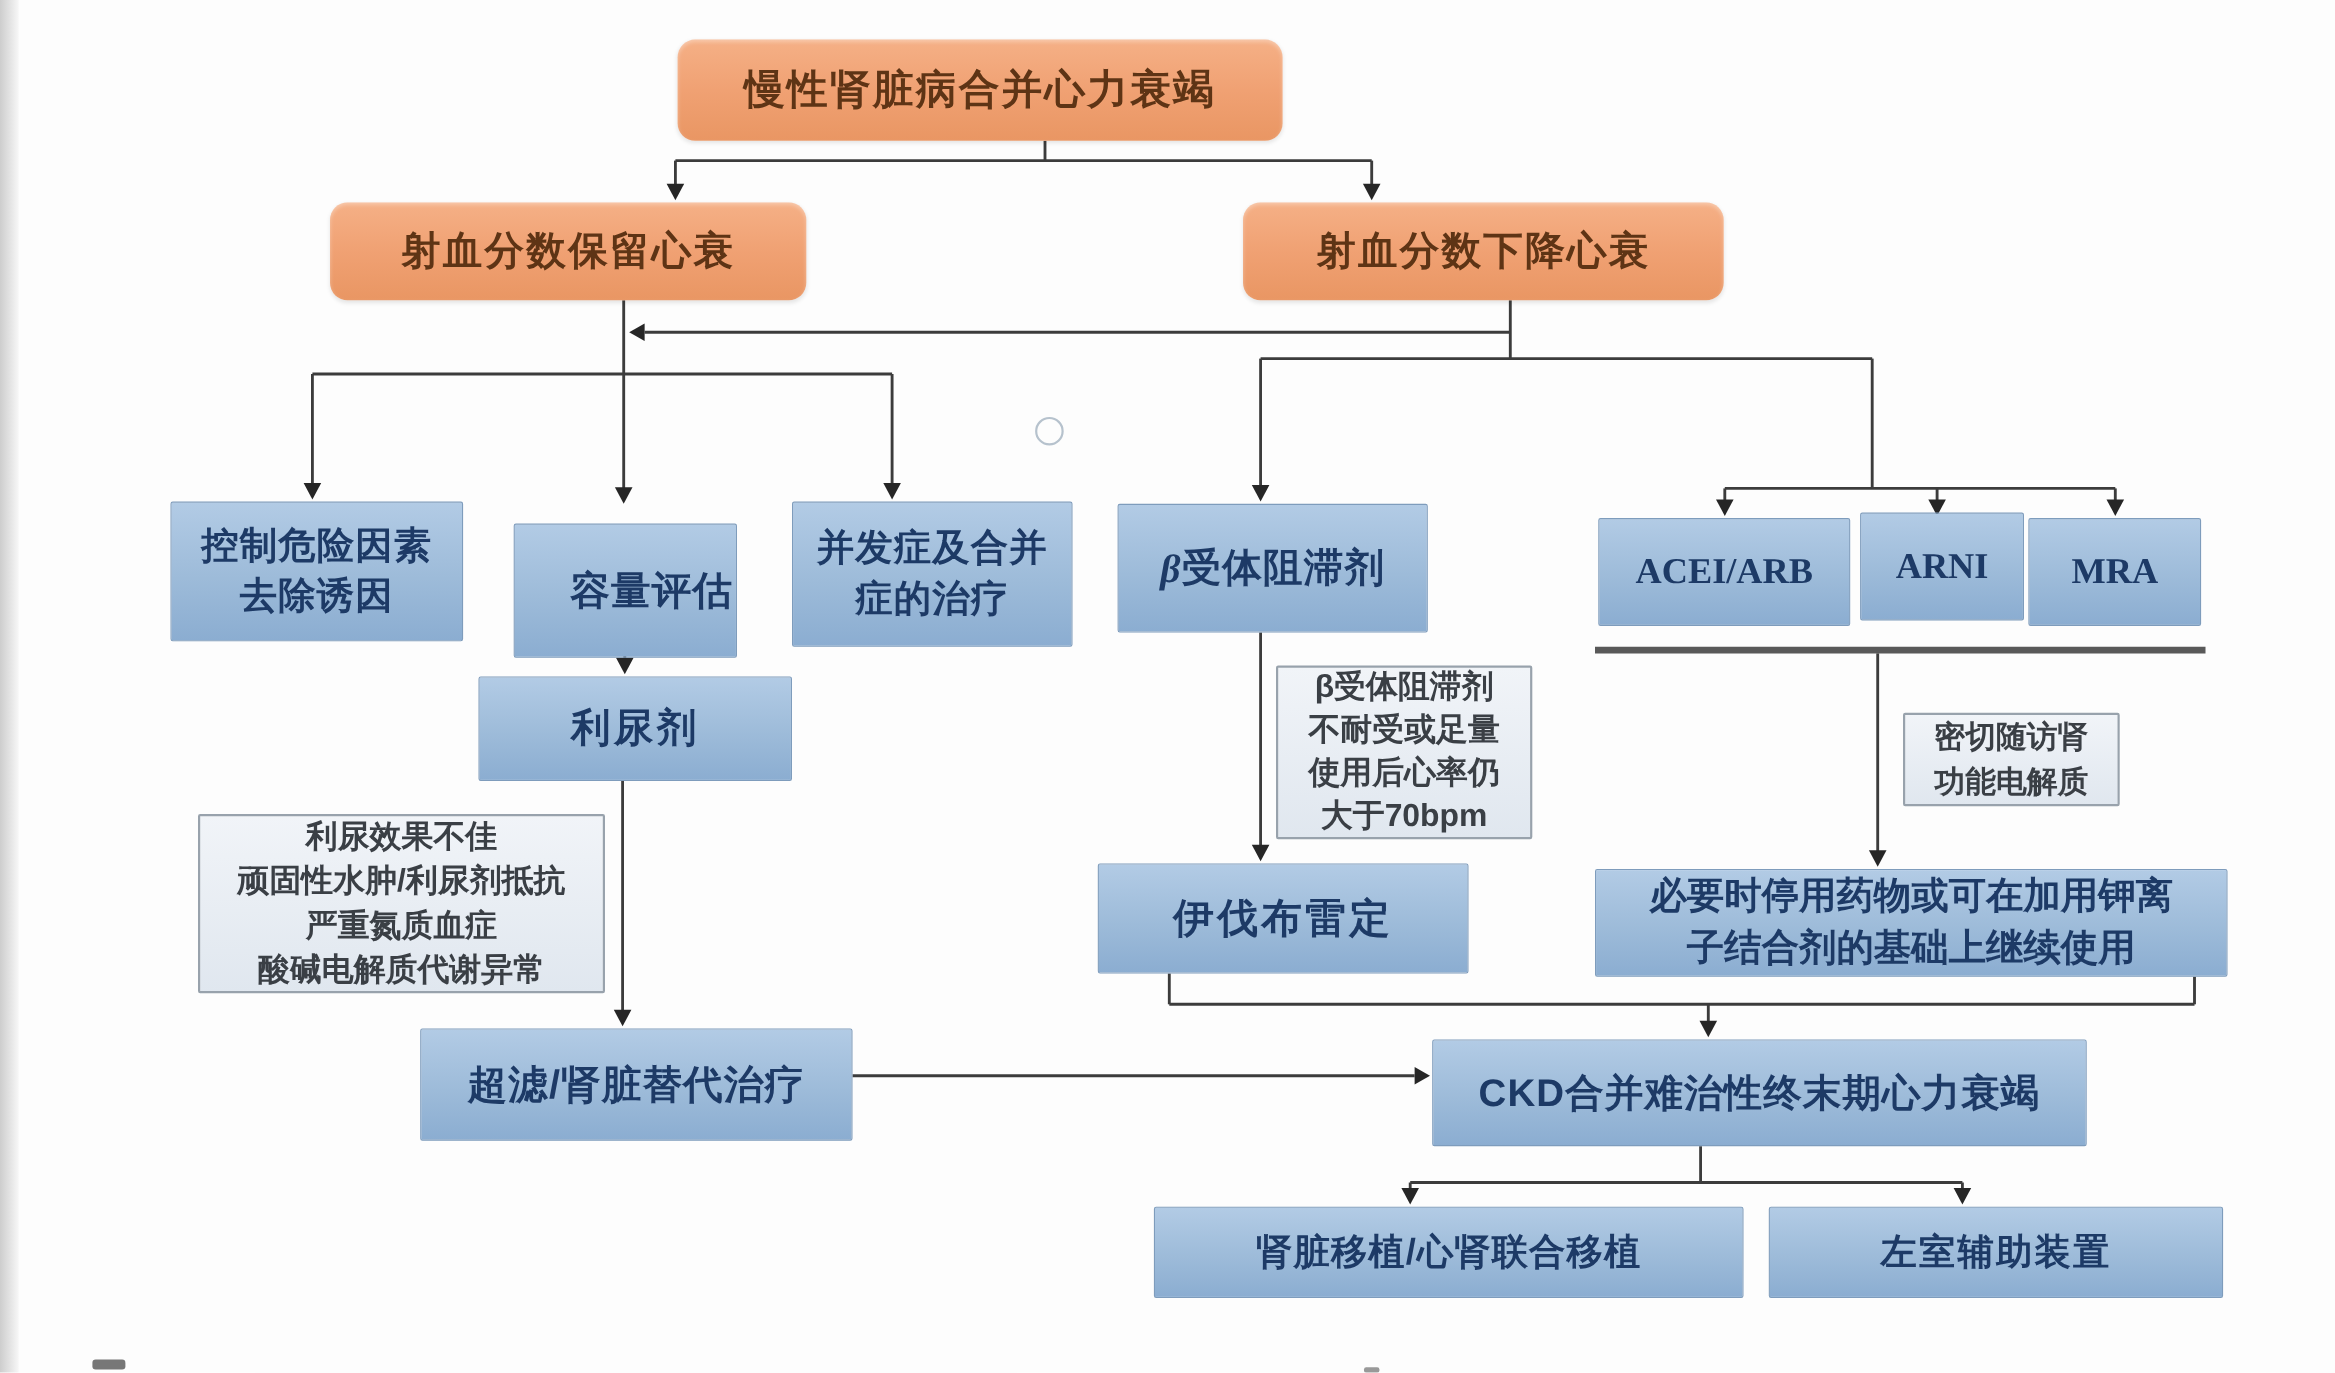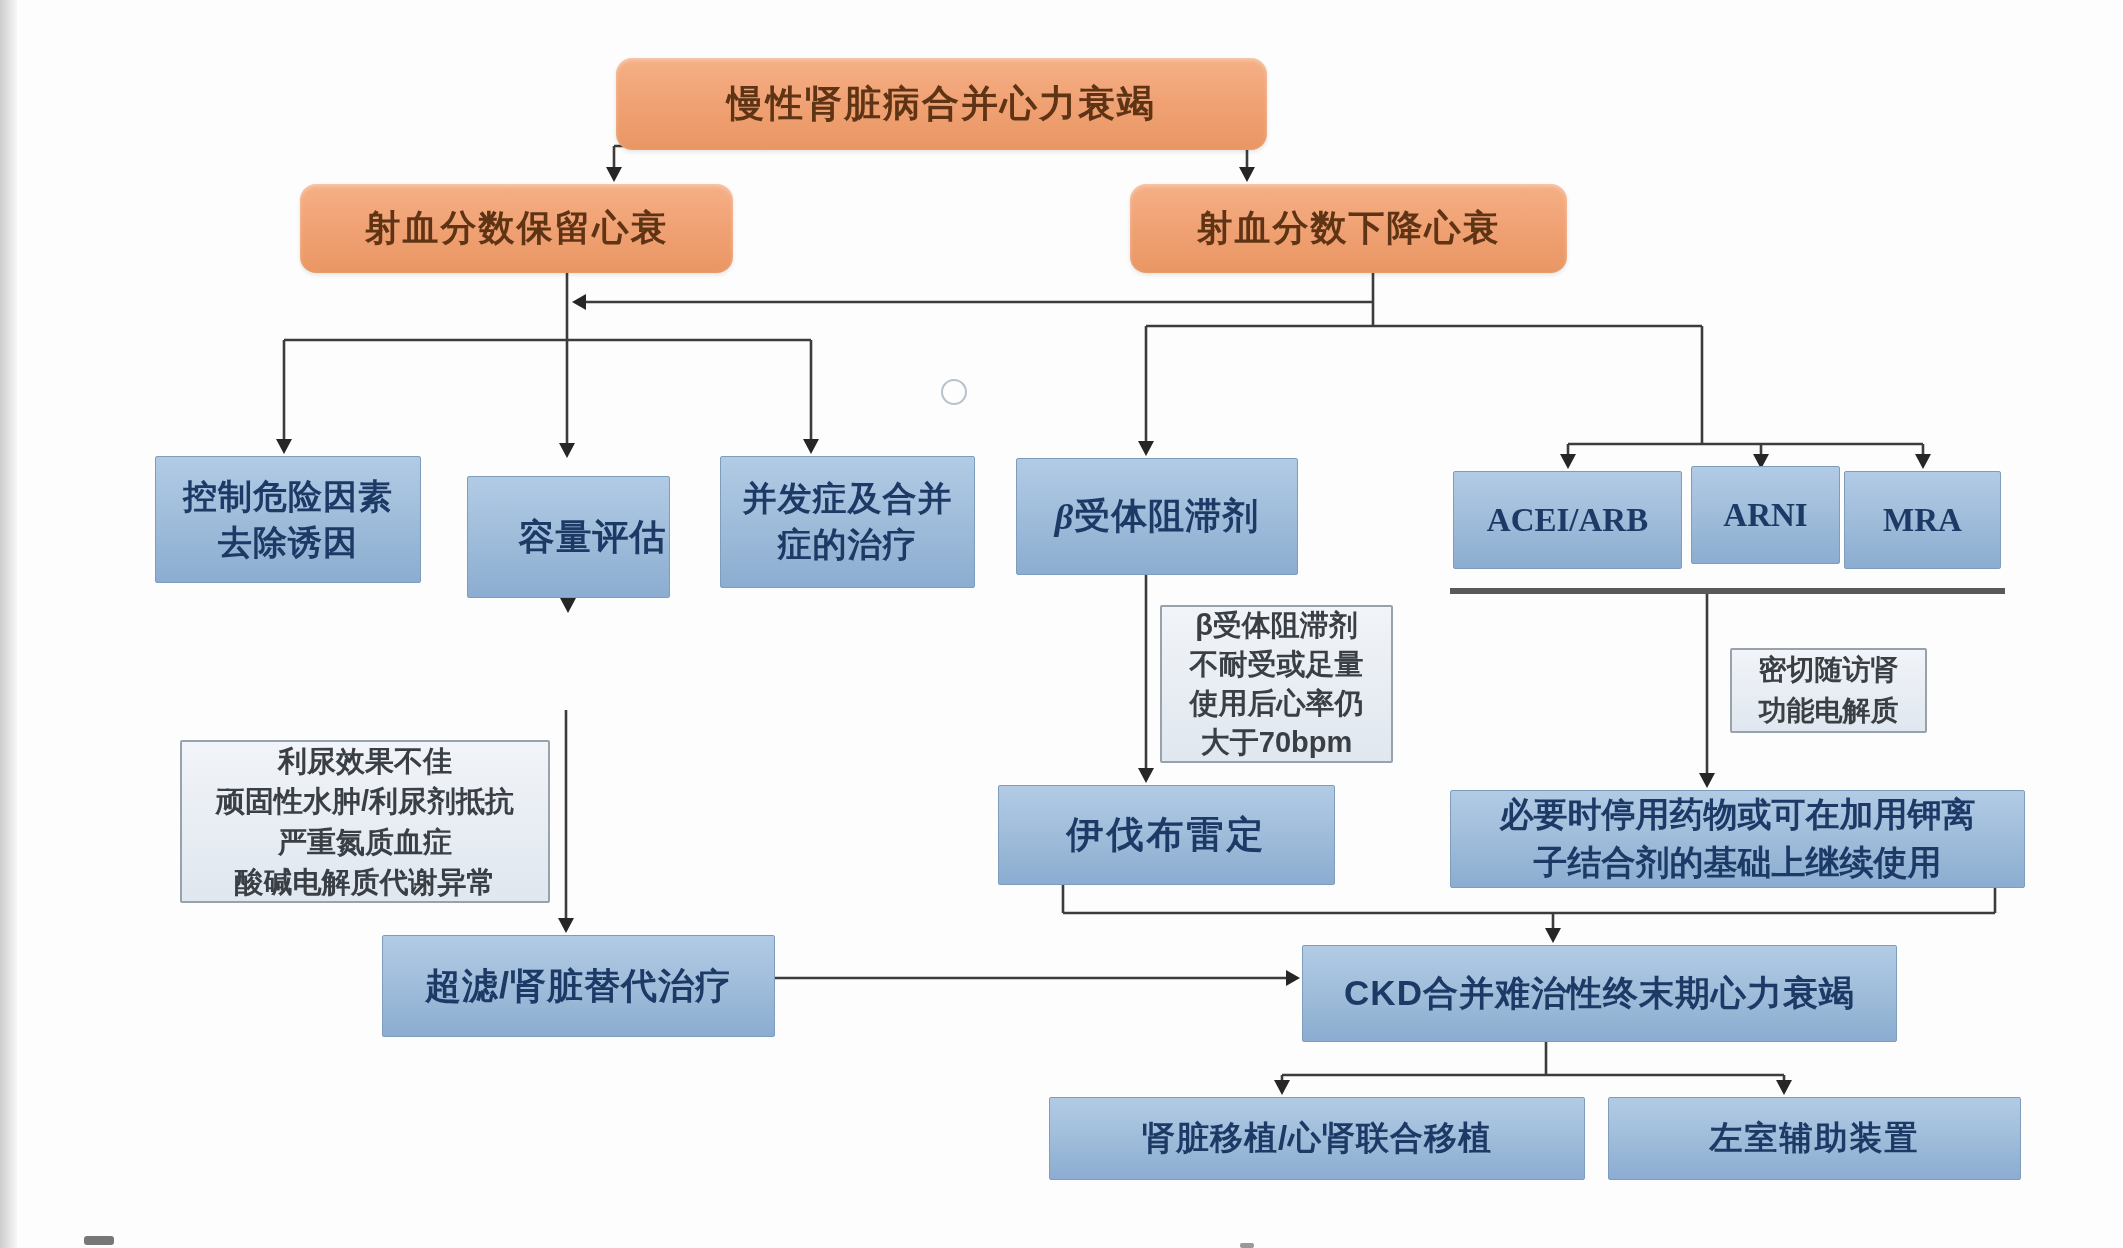--- a/index.html
+++ b/index.html
@@ -95,21 +95,21 @@
     <path class="ah" d="M1545 928 L1561 928 L1553 943 Z"></path>
 
     <path class="c" d="M1546 1042 V1075"></path>
     <path class="c" d="M1282 1075 H1784"></path>
     <path class="c" d="M1282 1075 V1081"></path>
     <path class="c" d="M1784 1075 V1081"></path>
     <path class="ah" d="M1274 1080 L1290 1080 L1282 1095 Z"></path>
     <path class="ah" d="M1776 1080 L1792 1080 L1784 1095 Z"></path>
   </svg>
 
-  <div class="box orange" style="left:616px;top:36px;width:651px;height:92px;font-size:37px;letter-spacing:2px;margin-top:22px;">
+  <div class="box orange" style="left:616px;top:36px;width:550px;height:92px;font-size:37px;letter-spacing:2px;">
     <span class="ln">慢性肾脏病合并心力衰竭</span>
   </div>
 
   <div class="box orange" style="left:300px;top:184px;width:433px;height:89px;font-size:36px;letter-spacing:2px;">
     <span class="ln">射血分数保留心衰</span>
   </div>
 
   <div class="box orange" style="left:1130px;top:184px;width:437px;height:89px;font-size:36px;letter-spacing:2px;">
     <span class="ln">射血分数下降心衰</span>
   </div>
@@ -138,20 +138,23 @@
   </div>
 
   <div class="box blue serif" style="left:1691px;top:466px;width:149px;height:98px;font-size:33px;letter-spacing:0;text-align:center;">
     <span class="ln">ARNI</span>
   </div>
 
   <div class="box blue serif" style="left:1844px;top:471px;width:157px;height:98px;font-size:33px;letter-spacing:0;">
     <span class="ln">MRA</span>
   </div>
 
+  <div class="box blue" style="left:435px;top:615px;width:285px;height:95px;font-size:36px;letter-spacing:3px;">
+    <span class="ln">利尿剂</span>
+  </div>
 
   <div class="box note" style="left:180px;top:740px;width:370px;height:163px;font-size:29px;line-height:1.38;letter-spacing:0;">
     <span class="ln">利尿效果不佳</span>
     <span class="ln">顽固性水肿/利尿剂抵抗</span>
     <span class="ln">严重氮质血症</span>
     <span class="ln">酸碱电解质代谢异常</span>
   </div>
 
   <div class="box note" style="left:1160px;top:605px;width:233px;height:158px;font-size:29px;line-height:1.35;letter-spacing:0;">
     <span class="ln">β受体阻滞剂</span>

